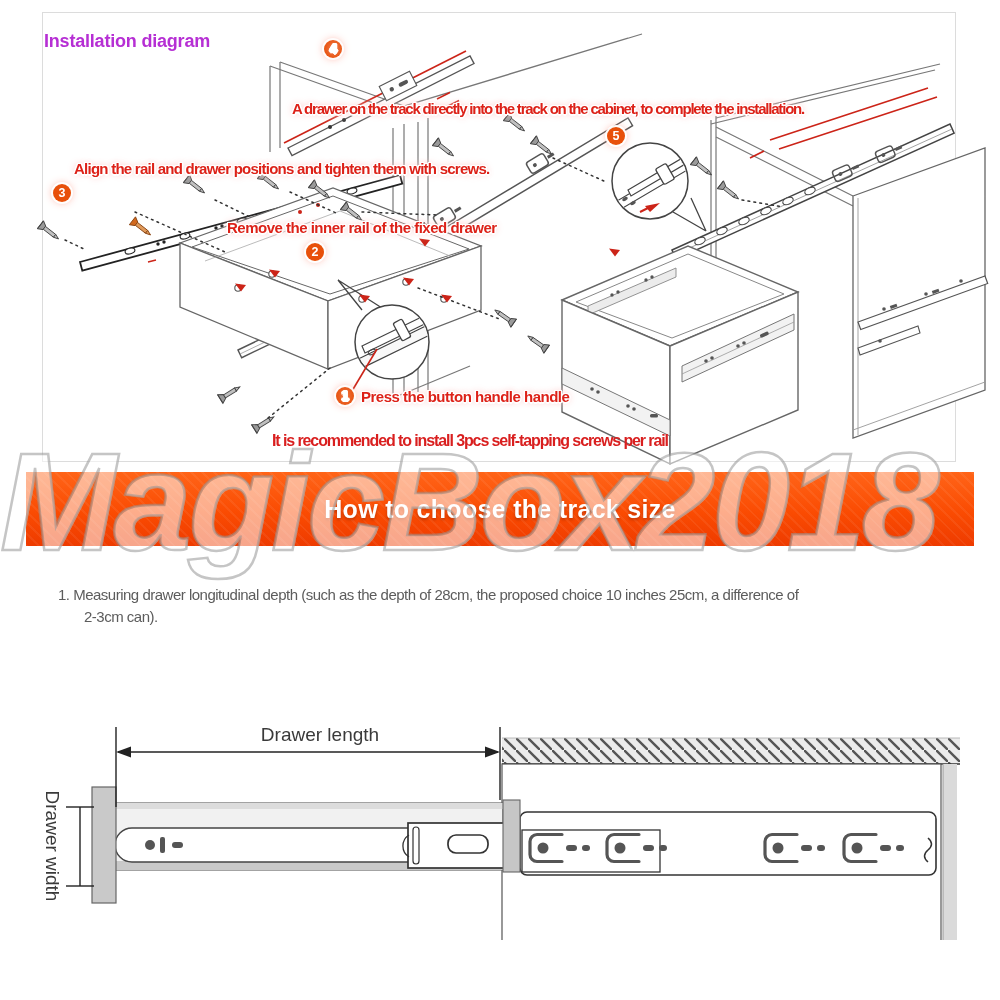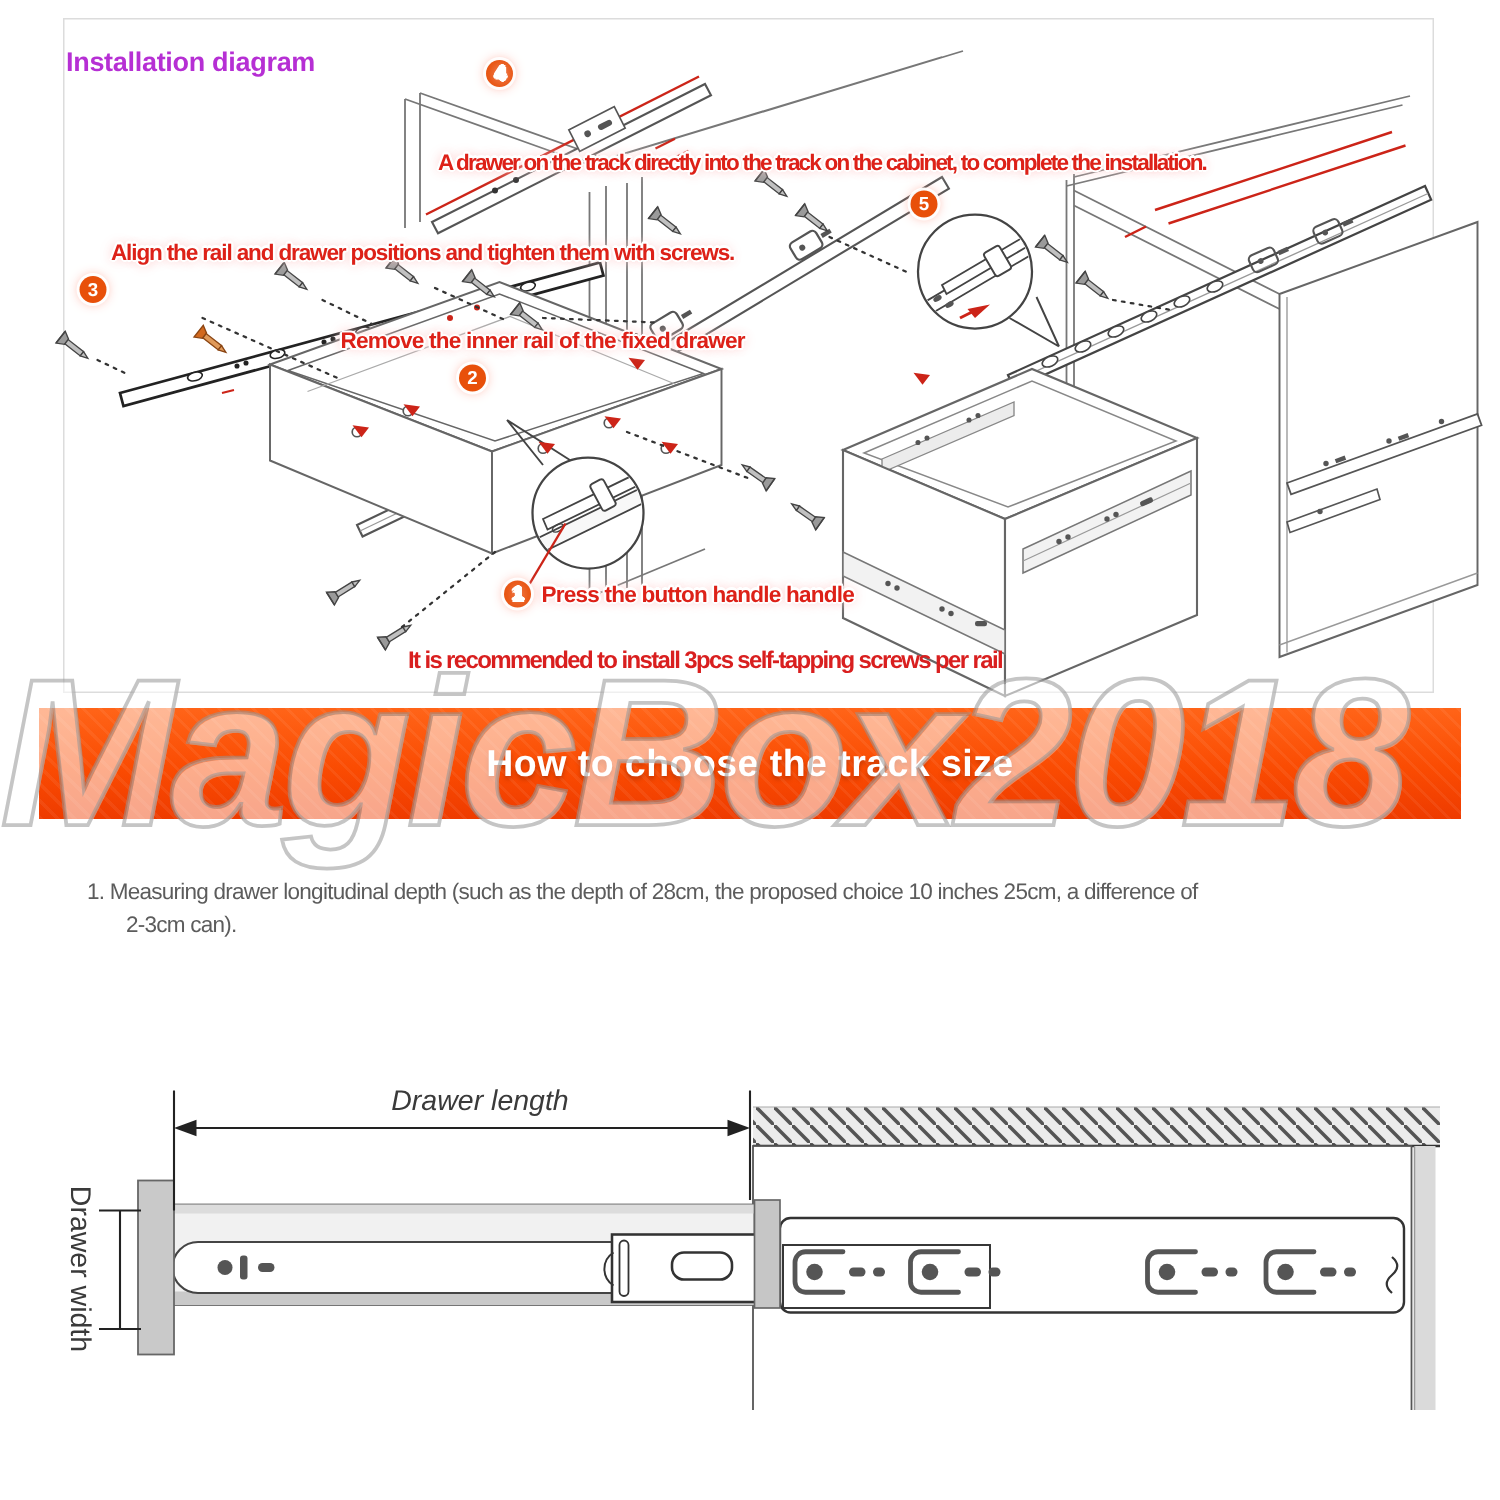--- a/index.html
+++ b/index.html
@@ -21,21 +21,21 @@
   .banner{position:absolute;left:26px;top:472px;width:948px;height:74px;z-index:2;
     background:linear-gradient(180deg,#ff6418 0%,#fa4b02 55%,#ee3b00 100%);}
   .banner .stripes{position:absolute;inset:0;background:repeating-linear-gradient(45deg,rgba(255,255,255,0.06) 0 2px,transparent 2px 8px);}
   .banner-text{position:relative;width:100%;height:100%;display:flex;align-items:center;justify-content:center;color:#fff;font-size:25px;font-weight:bold;letter-spacing:0.3px;text-shadow:0 2px 3px rgba(130,30,0,0.45);}
   .watermark{position:absolute;left:0;top:426px;width:1000px;font-size:140px;line-height:152px;font-style:italic;font-weight:bold;letter-spacing:-3px;z-index:6;pointer-events:none;
     color:rgba(255,255,255,0.30);-webkit-text-stroke:2.5px rgba(150,150,150,0.55);text-shadow:1px 1px 0 rgba(255,255,255,0.35);}
   .tips{position:absolute;left:58px;top:584px;width:905px;font-size:15px;letter-spacing:-0.5px;color:#5c5c5c;line-height:21.5px;z-index:1;}
   .tips div{white-space:nowrap;}
   .tips .wrapline{padding-left:26px;}
   .dimlabel{position:absolute;color:#3a3a3a;font-size:19px;z-index:3;}
-  #len-label{left:240px;top:724px;width:160px;text-align:center;font-style:italic;}
+  #len-label{left:240px;top:724px;width:160px;text-align:center;}
   #wid-label{left:-14px;top:835px;width:132px;text-align:center;transform:rotate(90deg);}
 </style>
 </head>
 <body>
 
 <div class="stage">
 
   <div class="topbox"></div>
 
   <svg id="topsvg" width="1000" height="470" viewBox="0 0 1000 470">

